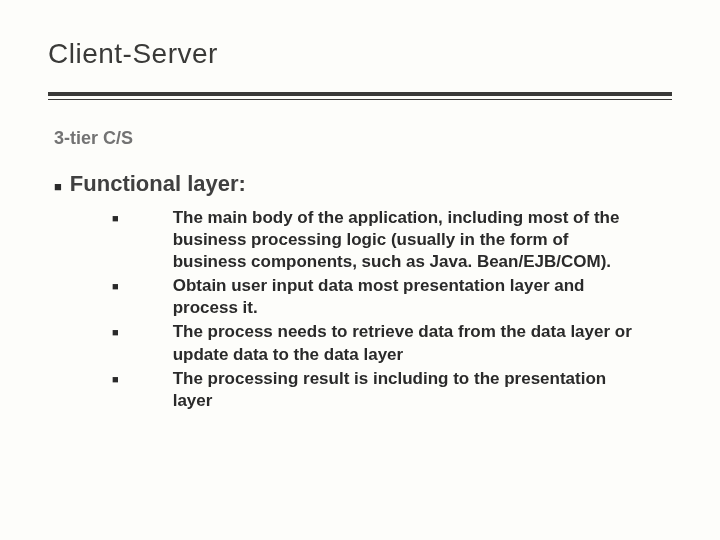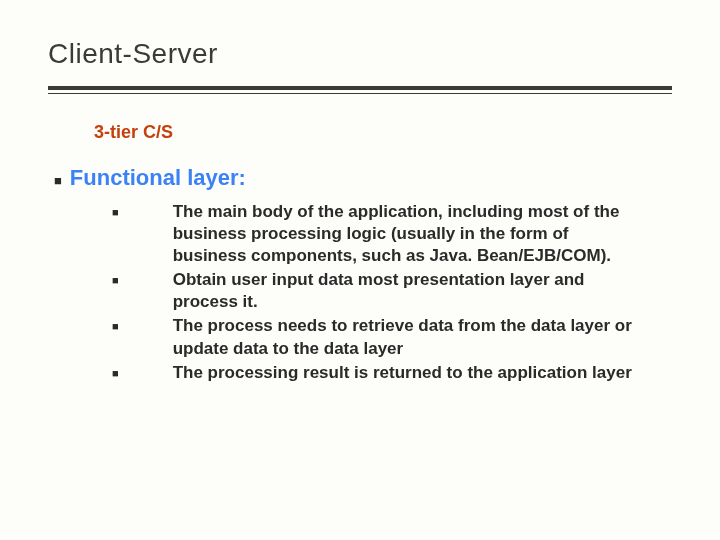--- a/index.html
+++ b/index.html
@@ -9,54 +9,53 @@
       background: #fdfdfa;
       font-family: "Segoe UI", "Helvetica Neue", Arial, sans-serif;
       padding: 38px 48px 0 48px;
       color: #2a2a2a;
     }
     .title {
       font-size: 28px;
       font-weight: 400;
       color: #3a3a38;
       letter-spacing: 0.5px;
-      padding-bottom: 16px;
+      padding-bottom: 22px;
     }
     .rule-thick {
       border: none;
       border-top: 4px solid #3a3a38;
       margin-bottom: 3px;
     }
     .rule-thin {
       border: none;
       border-top: 1px solid #3a3a38;
     }
     .subtitle {
       margin-top: 28px;
       font-size: 18px;
       font-weight: 700;
-      color: #c2410c;
+      color: #737373;
       padding-left: 6px;
-      margin-left: 40px;
     }
     .section-header {
       margin-top: 22px;
       display: flex;
       align-items: baseline;
       padding-left: 6px;
     }
     .section-header .bullet {
       font-size: 13px;
       margin-right: 8px;
       color: #2a2a2a;
     }
     .section-header .label {
       font-size: 22px;
       font-weight: 700;
-      color: #3b82f6;
+      color: #404040;
     }
     .items {
       margin-top: 10px;
       padding-left: 64px;
       padding-right: 40px;
     }
     .item {
       display: flex;
       align-items: baseline;
       font-size: 17px;
@@ -99,15 +98,15 @@
   <div class="item">
     <span class="bullet">■</span>
     <span class="text">Obtain user input data most presentation layer and process it.</span>
   </div>
   <div class="item">
     <span class="bullet">■</span>
     <span class="text">The process needs to retrieve data from the data layer or update data to the data layer</span>
   </div>
   <div class="item">
     <span class="bullet">■</span>
-    <span class="text">The processing result is returned to the application layer</span>
+    <span class="text">The processing result is including to the presentation layer</span>
   </div>
 </div>
 
 </body></html>

